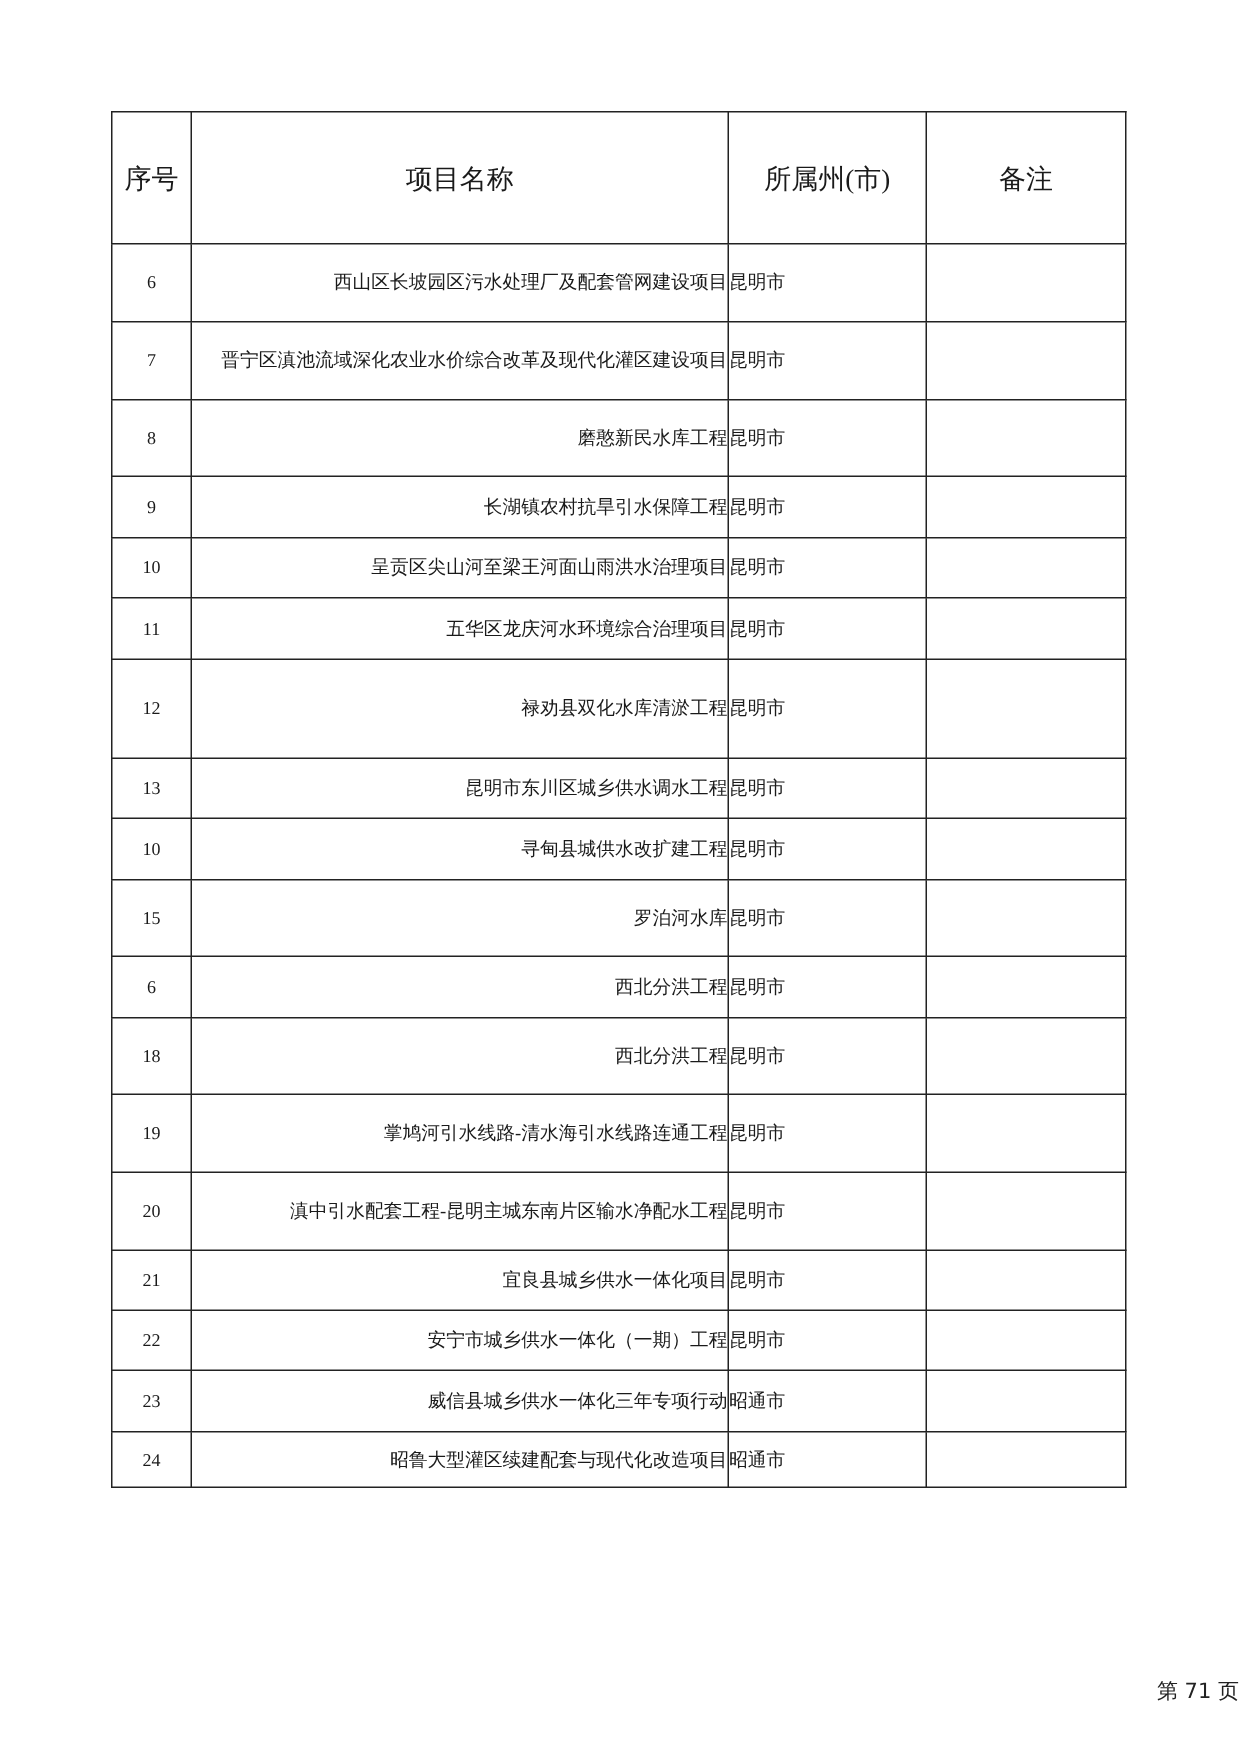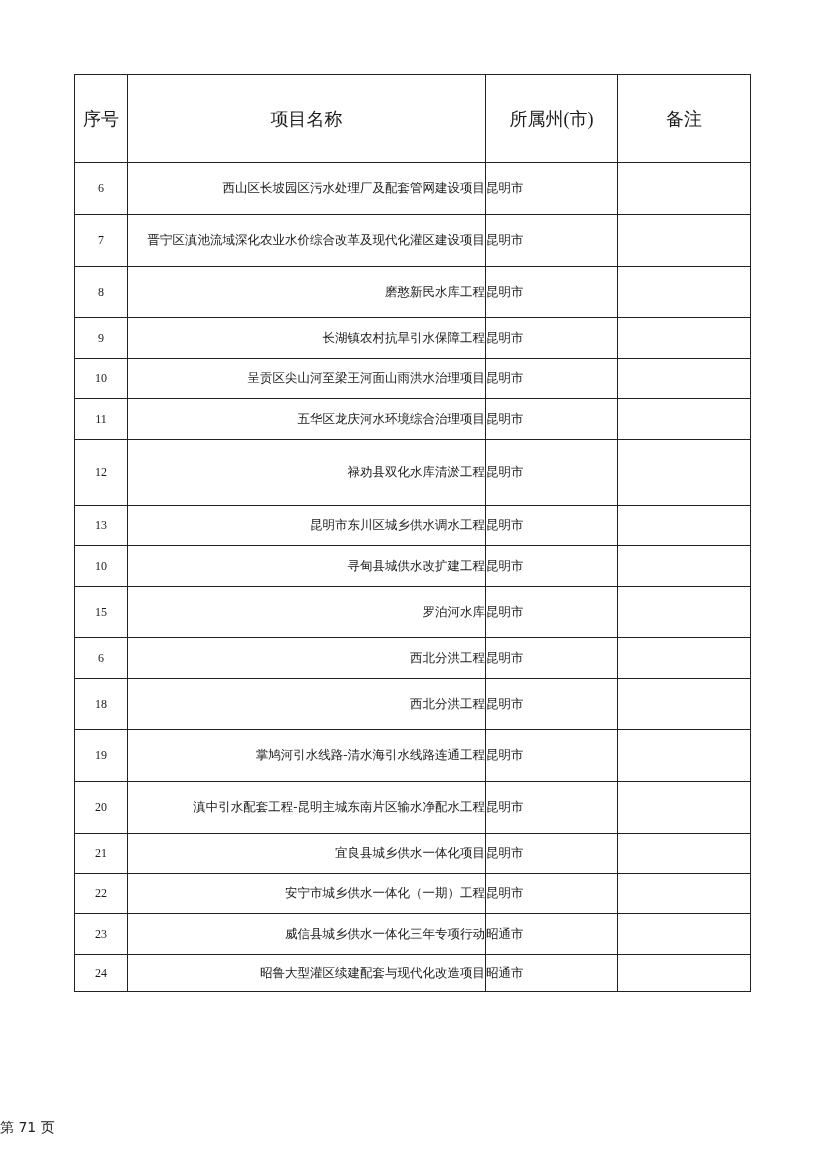--- a/index.html
+++ b/index.html
@@ -8,21 +8,21 @@
   table.proj { position: absolute; left: 74px; top: 74px; width: 677px;
                border-collapse: collapse; table-layout: fixed; font-family: Liberation Serif, serif; }
   table.proj td, table.proj th { border: 1.5px solid #222; padding: 0; }
   col.c-no { width: 53px; } col.c-name { width: 358px; }
   col.c-city { width: 132px; } col.c-note { width: 133px; }
   th { font-weight: normal; font-size: 18px; text-align: center; height: 87px; }
   td { font-size: 12.5px; }
   td.no { text-align: center; font-size: 12px; }
   td.name { text-align: right; padding-left: 4px !important; white-space: nowrap; overflow: hidden; }
   td.city { }
-  .footer { position: absolute; left: 0; width: 826px; top: 1119px; text-align: left;
+  .footer { position: absolute; left: 0; width: 826px; top: 1119px; text-align: right;
             font-family: "DejaVu Sans", "Liberation Sans", sans-serif; font-size: 14px; color: #222; }
 </style>
 </head>
 <body>
 
 <table class="proj">
   <colgroup>
     <col class="c-no">
       <col class="c-name">
       <col class="c-city">

